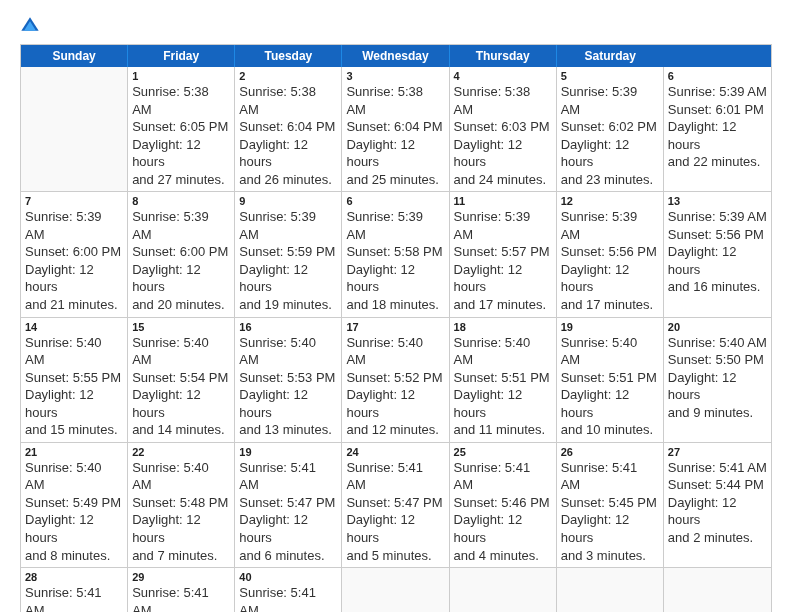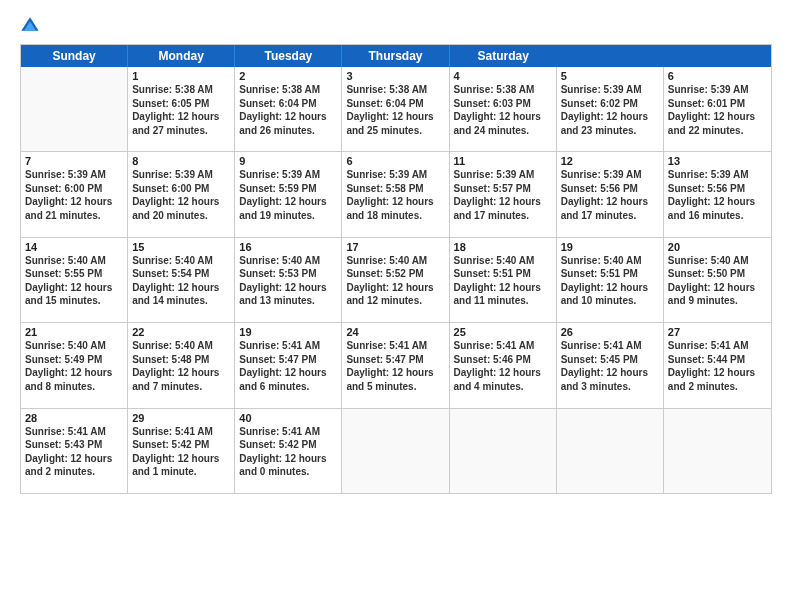--- a/index.html
+++ b/index.html
@@ -95,24 +95,23 @@
     }
     .cal-cell:last-child { border-right: none; }
     .cal-cell.empty { background: #f9f9f9; }
     .day-num {
       font-size: 11px;
       font-weight: bold;
       color: #222;
       margin-bottom: 1px;
     }
     .cell-text {
-      font-size: 10px;
+      font-size: 13px;
       line-height: 1.35;
       color: #333;
-      font-weight: bold;
     }
   </style>
 </head>
 <body>
 
 <div class="page">
   <div class="header">
     <div class="logo">
       <svg class="logo-icon" viewBox="0 0 30 30">
         <polygon points="15,2 28,22 2,22" fill="#1565C0"></polygon>
@@ -125,22 +124,23 @@
     </div>
     <div class="title-area">
       <div class="month-title"></div>
       <div class="location"></div>
     </div>
   </div>
 
   <div class="calendar">
     <div class="cal-header">
     <div class="cal-header-cell">Sunday</div>
-        <div class="cal-header-cell">Monday</div>
+        <div class="cal-header-cell">Friday</div>
         <div class="cal-header-cell">Tuesday</div>
+        <div class="cal-header-cell">Wednesday</div>
         <div class="cal-header-cell">Thursday</div>
         <div class="cal-header-cell">Saturday</div>
       </div>
     <div class="cal-body">
     <div class="cal-row">
           <div class="cal-cell empty"></div>
           <div class="cal-cell">
             <div class="day-num">1</div>
             <div class="cell-text" style="white-space: pre-line;">Sunrise: 5:38 AM
 Sunset: 6:05 PM

